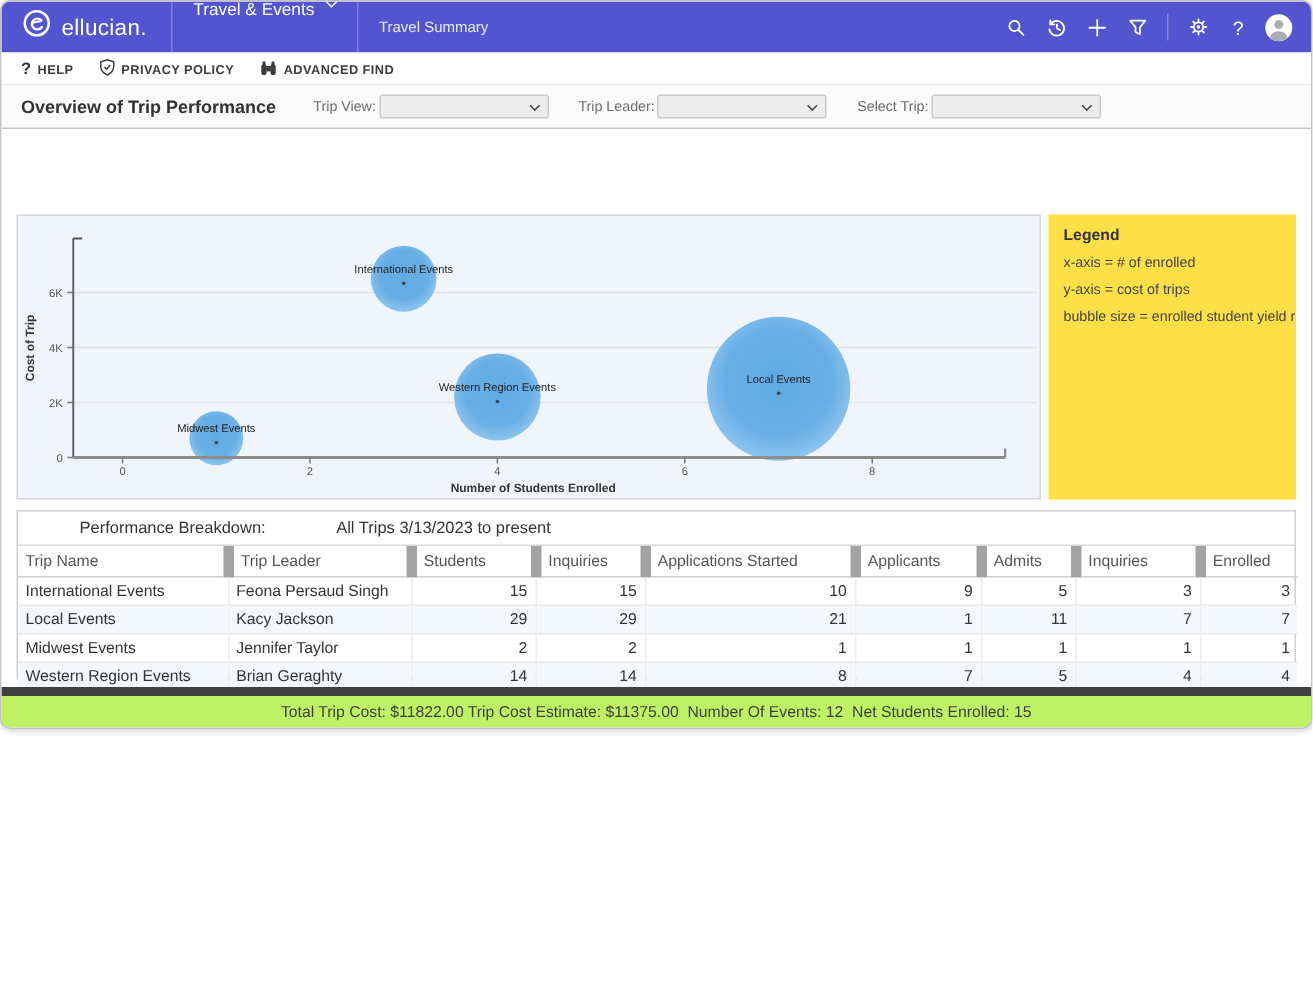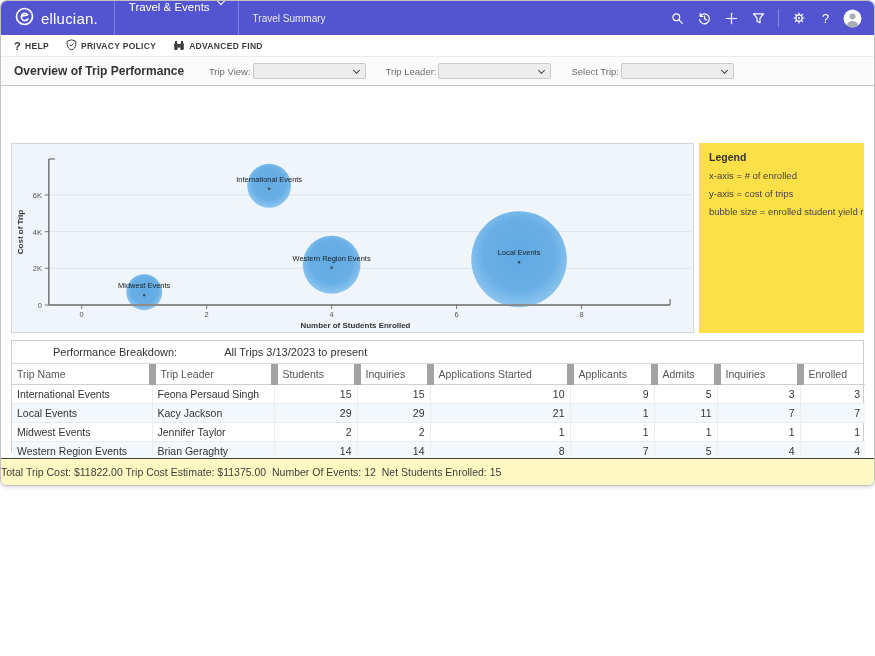--- a/index.html
+++ b/index.html
@@ -59,22 +59,22 @@
   table { width:100%; border-collapse:collapse; table-layout:fixed; }
   th { height:20px; font-size:10.5px; font-weight:400; color:#555; text-align:left; padding:0 5px;
        border-bottom:1px solid #d0d0d0; border-right:7px solid #a3a3a3; overflow:hidden; white-space:nowrap; }
   th:last-child, td:last-child { border-right:none; }
   td { height:19px; font-size:10.5px; color:#333; padding:0 5px; border-bottom:1px solid #eaeaea;
        border-right:1px solid #ededed; overflow:hidden; white-space:nowrap; }
   tr.alt td { background:#f3f8fc; }
   td.num { text-align:right; }
 
   
-  .app-footer { flex:none; height:27px; background:#fef9c3; border-top:1px solid #404040; display:flex;
-                align-items:center; justify-content:flex-start; font-size:10.5px; color:#3e3e3e; white-space:pre; }
+  .app-footer { flex:none; height:27px; background:#bef264; border-top:6px solid #404040; display:flex;
+                align-items:center; justify-content:center; font-size:10.5px; color:#3e3e3e; white-space:pre; }
 </style>
 </head>
 <body>
 
 <div class="window">
 
   <div class="app-header">
     <div class="brand">
       <span>
         <svg width="19" height="19" viewBox="0 0 19 19">

